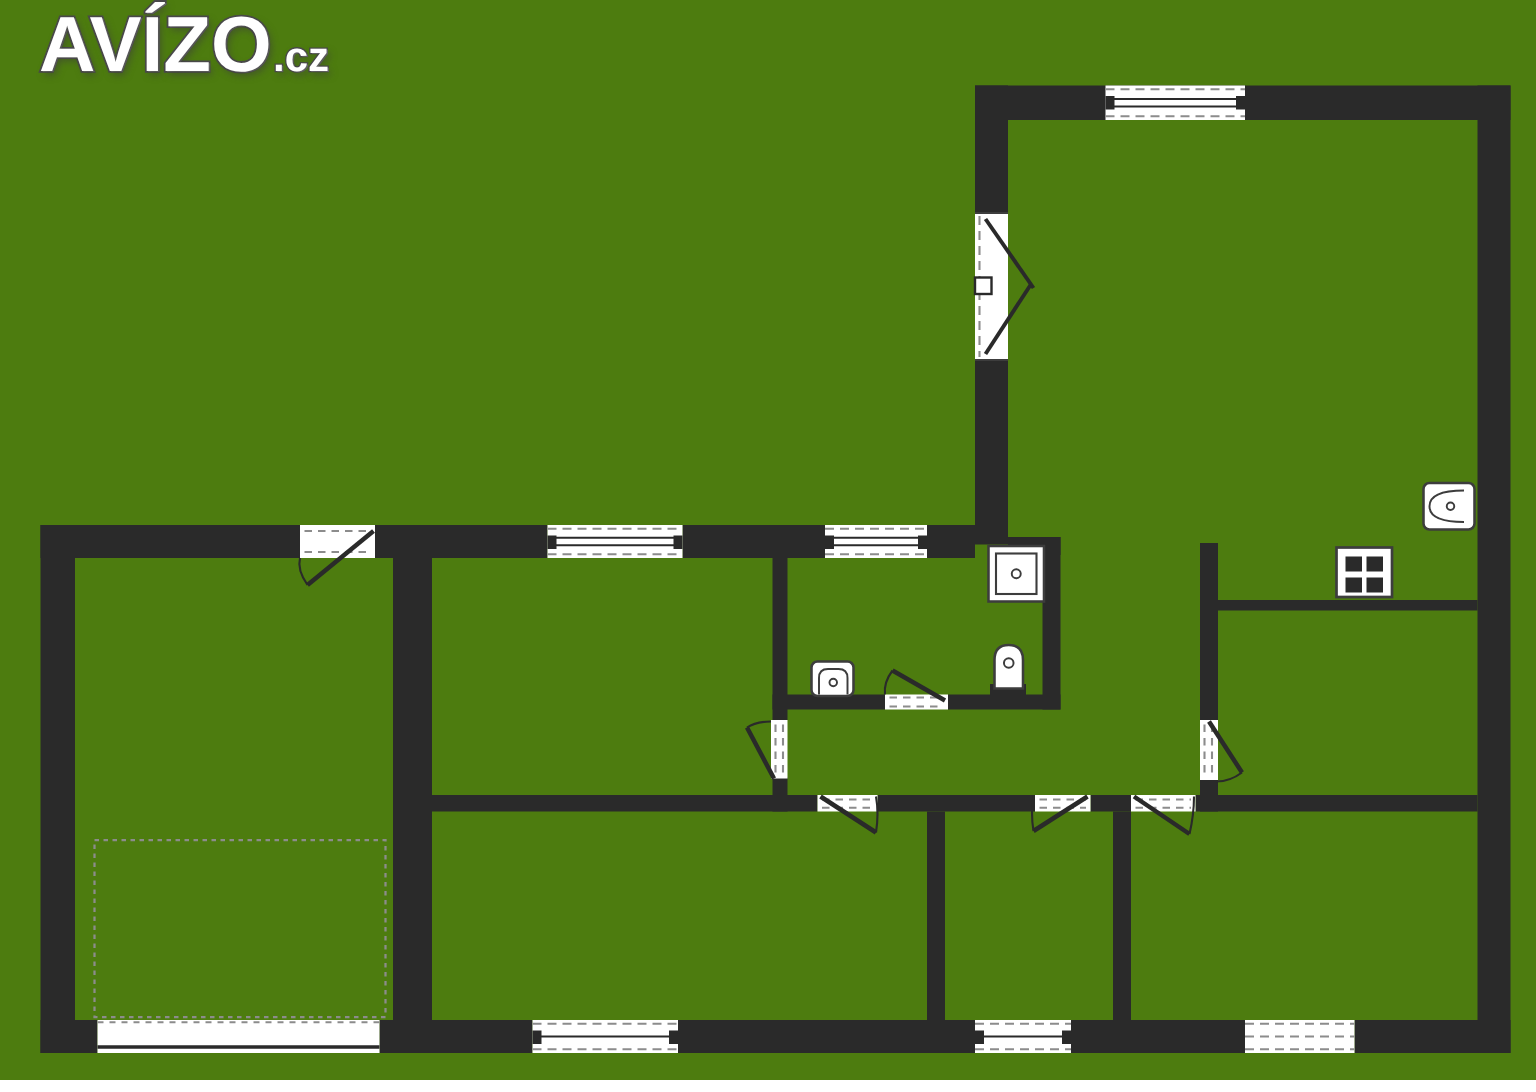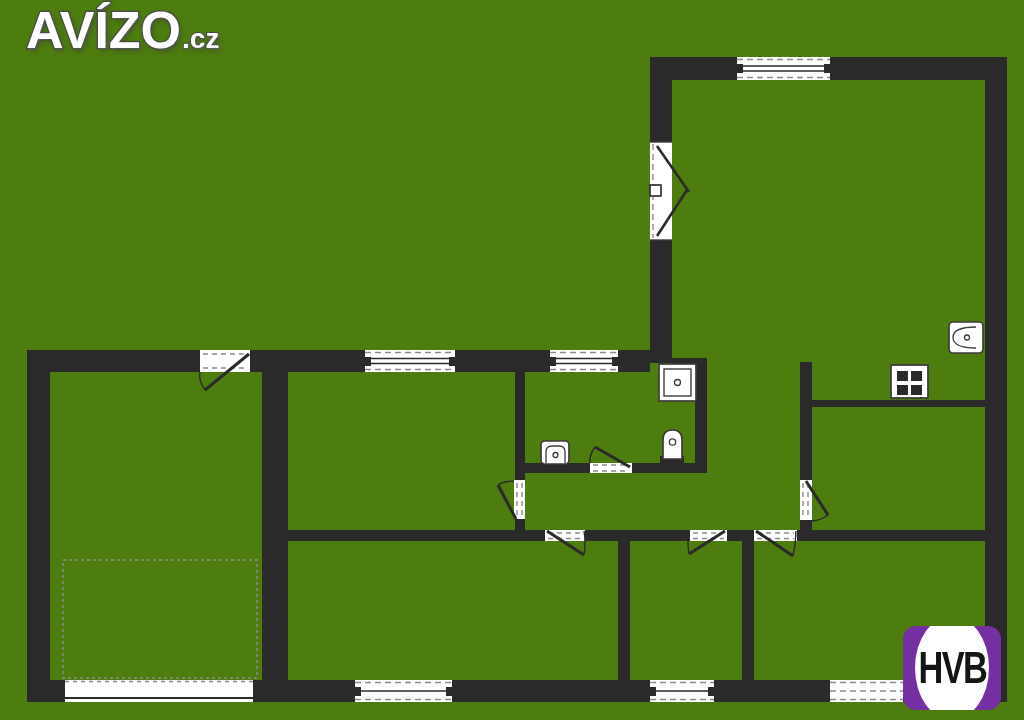--- a/index.html
+++ b/index.html
@@ -181,18 +181,14 @@
         <path d="M976,327 Q953,327 953,337.5 Q953,348 976,348" fill="none" stroke="#3d3d3d" stroke-width="1.3"></path>
         <circle cx="967" cy="337.5" r="2.5" fill="none" stroke="#3d3d3d" stroke-width="1.3"></circle>
         <rect x="63" y="560" width="194" height="118" fill="none" stroke="#8c8c8c" stroke-width="1.5" stroke-dasharray="3,3"></rect>
       </g>
     </svg>
 
   <div class="avizo">
     <span class="main">AVÍZO</span><span class="cz">.cz</span>
   </div>
 
-  <div class="hvb" style="background: rgb(116, 48, 160);">
-    <div class="hvb-circle"></div>
-    <span class="hvb-text">HVB</span>
-  </div>
 
 </div>
 
 </body></html>

